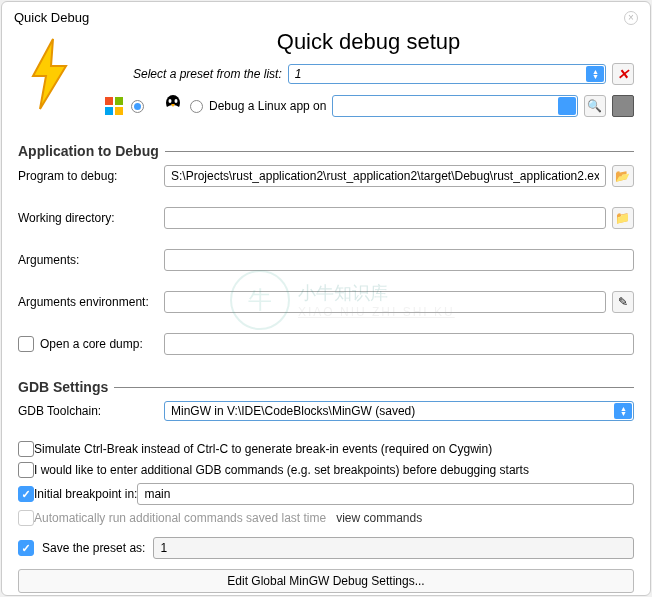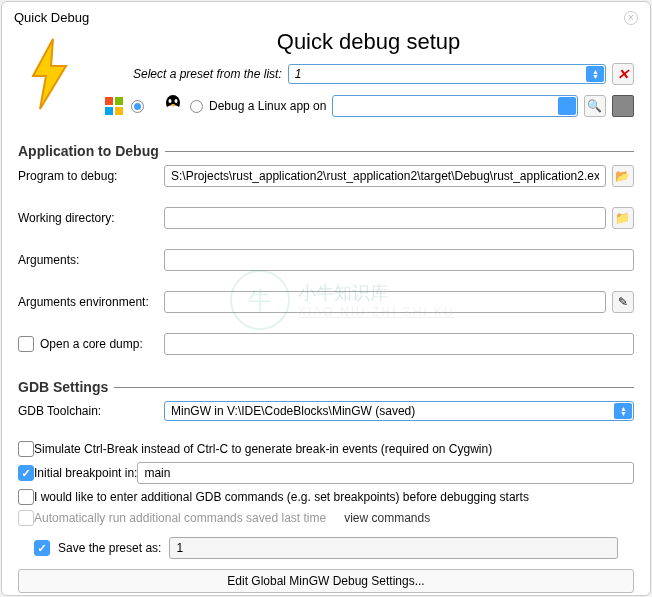--- a/index.html
+++ b/index.html
@@ -28,27 +28,27 @@
 .form-row { display: flex; align-items: center; margin-bottom: 20px; gap: 6px; }
 .label { width: 140px; font-size: 12px; }
 .input { flex: 1; border: 1px solid #aaa; border-radius: 3px; padding: 2px 6px; font-size: 12px; height: 22px; background: #fff; }
 .check { width: 16px; height: 16px; border: 1px solid #888; border-radius: 3px; display: inline-flex; align-items: center; justify-content: center; flex-shrink: 0; }
 .check.checked { background: #409eff; border-color: #409eff; }
 .check.checked::after { content: "✓"; color: #fff; font-size: 11px; font-weight: bold; }
 .check-row { display: flex; align-items: center; margin: 5px 0; }
 .check-row.disabled { color: #999; }
 .check-row.disabled .check { border-color: #ccc; }
 .wide-btn { width: 100%; border: 1px solid #bbb; border-radius: 3px; background: #f9f9f9; padding: 4px; text-align: center; cursor: pointer; margin: 4px 0; }
-.save-row { display: flex; align-items: center; gap: 8px; margin: 6px 16px; }
+.save-row { display: flex; align-items: center; gap: 8px; margin: 6px 0; }
 .save-row .input { background: #f5f5f5; }
 .footer { display: flex; justify-content: flex-end; gap: 8px; padding-top: 10px; }
 .btn { padding: 22px 22px; border-radius: 12px; border: 1px solid #bbb; background: #f5f5f5; cursor: pointer; font-size: 12px; }
 .btn.primary { background: #409eff; border-color: #2d8cf0; color: #fff; }
 .grey-box { width: 22px; height: 22px; background: #888; border: 1px solid #555; border-radius: 2px; }
-.link { color: #333; margin-left: 18px; }
+.link { color: #333; margin-left: 10px; }
 .os-select { flex:1; border: 1px solid #5b9dd9; border-radius:3px; padding:2px 6px; height:22px; background:#fff; position:relative; }
 .os-select::after { content:""; position:absolute; right:1px; top:1px; bottom:1px; width:18px; background:#409eff; border-radius:2px; }
 .watermark { position: absolute; left: 230px; top: 270px; opacity: 0.15; display: flex; align-items: center; gap: 8px; pointer-events: none; }
 .watermark-circle { width: 60px; height: 60px; border: 2px solid #4a9; border-radius: 50%; display:flex; align-items:center; justify-content:center; font-size:24px; color:#4a9; }
 .watermark-text { font-size: 18px; color: #0f766e; }
 .watermark-sub { font-size: 12px; color: #aaa; letter-spacing: 2px; text-decoration: underline; }
 </style>
 </head>
 <body>
 
@@ -142,27 +142,27 @@
         <div class="select">
           <span>MinGW in V:\IDE\CodeBlocks\MinGW (saved)</span>
           <span class="select-arrows">▲<br>▼</span>
         </div>
       </div>
       <div class="check-row">
         <span class="check"></span>
         <span>Simulate Ctrl-Break instead of Ctrl-C to generate break-in events (required on Cygwin)</span>
       </div>
       <div class="check-row">
+        <span class="check"></span>
+        <span>I would like to enter additional GDB commands (e.g. set breakpoints) before debugging starts</span>
+      </div>
+      <div class="check-row">
         <span class="check checked"></span>
         <span>Initial breakpoint in:</span>
         <input class="input" value="main" style="">
-      </div>
-      <div class="check-row">
-        <span class="check"></span>
-        <span>I would like to enter additional GDB commands (e.g. set breakpoints) before debugging starts</span>
       </div>
       <div class="check-row disabled">
         <span class="check"></span>
         <span>Automatically run additional commands saved last time</span>
         <span class="link">view commands</span>
       </div>
     </fieldset>
 
     <div class="save-row">
       <span class="check checked"></span>

